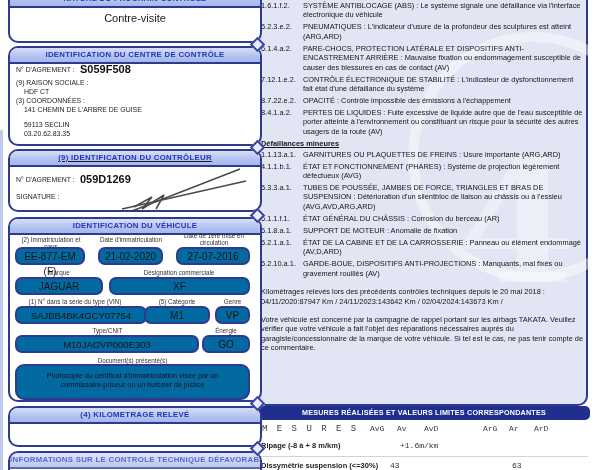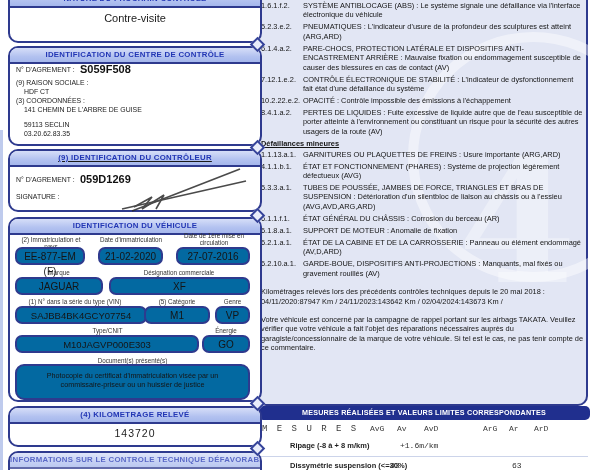--- a/index.html
+++ b/index.html
@@ -31,39 +31,39 @@
     text-align:center;font-size:10px;color:#151515;box-sizing:border-box;}
   .diamond{position:absolute;width:11px;height:11px;background:#e8ecfa;border:2px solid #35439a;
     transform:rotate(45deg);z-index:4;box-sizing:border-box;}
   #left-edge{position:absolute;left:0;top:130px;width:3px;height:340px;background:#8ba0de;opacity:.55;}
   
   #mes-bar{position:absolute;left:258px;top:406px;width:332px;height:14px;background:#202f8e;
     border-radius:5px;color:#fff;font-weight:bold;font-size:7.2px;line-height:14px;text-align:center;
     letter-spacing:.2px;z-index:2;white-space:nowrap;}
   .mono{font-family:"Liberation Mono",monospace;}
   .mcol{position:absolute;top:424px;font-size:8px;color:#3a3a3a;}
-  .mrowlbl{position:absolute;font-size:7.5px;font-weight:bold;color:#1d1d1d;padding-left:29px;}
+  .mrowlbl{position:absolute;font-size:7.5px;font-weight:bold;color:#1d1d1d;}
   .mval{position:absolute;font-size:8px;color:#333;}
   #mes-sep{position:absolute;left:260px;top:456px;width:328px;height:1px;background:#ccd4ea;}
 </style>
 </head>
 <body>
 
 <div id="page">
 
   <div id="right-panel">
     <div class="wm-circle"></div>
     <div class="wm-glyph">4</div>
     <div id="defects">
       <div id="major-list">
           <div class="defect"><span class="code">1.6.1.f.2.</span><span class="dtext">SYSTÈME ANTIBLOCAGE (ABS) : Le système signale une défaillance via l'interface électronique du véhicule</span></div>
           <div class="defect"><span class="code">5.2.3.e.2.</span><span class="dtext">PNEUMATIQUES : L'indicateur d'usure de la profondeur des sculptures est atteint (ARG,ARD)</span></div>
           <div class="defect"><span class="code">6.1.4.a.2.</span><span class="dtext">PARE-CHOCS, PROTECTION LATÉRALE ET DISPOSITIFS ANTI-ENCASTREMENT ARRIÈRE : Mauvaise fixation ou endommagement susceptible de causer des blessures en cas de contact (AV)</span></div>
           <div class="defect"><span class="code">7.12.1.e.2.</span><span class="dtext">CONTRÔLE ÉLECTRONIQUE DE STABILITÉ : L'indicateur de dysfonctionnement fait état d'une défaillance du système</span></div>
-          <div class="defect"><span class="code">10.2.22.e.2.</span><span class="dtext">OPACITÉ : Contrôle impossible des émissions à l'échappement</span></div>
+          <div class="defect"><span class="code">8.7.22.e.2.</span><span class="dtext">OPACITÉ : Contrôle impossible des émissions à l'échappement</span></div>
           <div class="defect"><span class="code">8.4.1.a.2.</span><span class="dtext">PERTES DE LIQUIDES : Fuite excessive de liquide autre que de l'eau susceptible de porter atteinte à l'environnement ou constituant un risque pour la sécurité des autres usagers de la route (AV)</span></div>
         </div>
       <div class="minor-title">Défaillances mineures</div>
       <div id="minor-list">
           <div class="defect"><span class="code">1.1.13.a.1.</span><span class="dtext">GARNITURES OU PLAQUETTES DE FREINS : Usure importante (ARG,ARD)</span></div>
           <div class="defect"><span class="code">4.1.1.b.1.</span><span class="dtext">ÉTAT ET FONCTIONNEMENT (PHARES) : Système de projection légèrement défectueux (AVG)</span></div>
           <div class="defect"><span class="code">5.3.3.a.1.</span><span class="dtext">TUBES DE POUSSÉE, JAMBES DE FORCE, TRIANGLES ET BRAS DE SUSPENSION : Détérioration d'un silentbloc de liaison au châssis ou à l'essieu (AVG,AVD,ARG,ARD)</span></div>
           <div class="defect"><span class="code">6.1.1.f.1.</span><span class="dtext">ÉTAT GÉNÉRAL DU CHÂSSIS : Corrosion du berceau (AR)</span></div>
           <div class="defect"><span class="code">6.1.8.a.1.</span><span class="dtext">SUPPORT DE MOTEUR : Anomalie de fixation</span></div>
           <div class="defect"><span class="code">6.2.1.a.1.</span><span class="dtext">ÉTAT DE LA CABINE ET DE LA CARROSSERIE : Panneau ou élément endommagé (AV,D,ARD)</span></div>
@@ -132,21 +132,20 @@
     <span class="tinylbl" style="left:192px;top:108px;width:48px;">Énergie</span>
     <div class="vbox" style="left:5px;top:116px;width:184px;height:18px;line-height:15px;font-size:9.5px;">M10JAGVP000E303</div>
     <div class="vbox" style="left:192px;top:116px;width:48px;height:18px;line-height:15px;">GO</div>
 
     <span class="tinylbl" style="left:5px;top:138px;width:235px;">Document(s) présenté(s)</span>
     <div class="vbox" style="left:5px;top:145px;width:235px;height:36px;border-radius:9px;font-size:7.2px;line-height:9px;padding:5px 8px 0 8px;">Photocopie du certificat d'immatriculation visée par un commissaire-priseur ou un huissier de justice</div>
   </div>
 
   <div class="panel" style="top:406px;height:41px;">
     <div class="phead">(4) KILOMETRAGE RELEVÉ</div>
-    <div style="position:absolute;left:0;right:0;top:19px;text-align:center;font-size:10.5px;letter-spacing:1px;color:#1c1c1c;">143720</div>
   </div>
 
   <div class="panel" style="top:451px;height:30px;">
     <div class="phead faded">INFORMATIONS SUR LE CONTROLE TECHNIQUE DÉFAVORABLE</div>
   </div>
 
   <div class="diamond" style="left:252px;top:39px;"></div>
   <div class="diamond" style="left:252px;top:142px;"></div>
   <div class="diamond" style="left:252px;top:210px;"></div>
   <div class="diamond" style="left:252px;top:398px;"></div>

